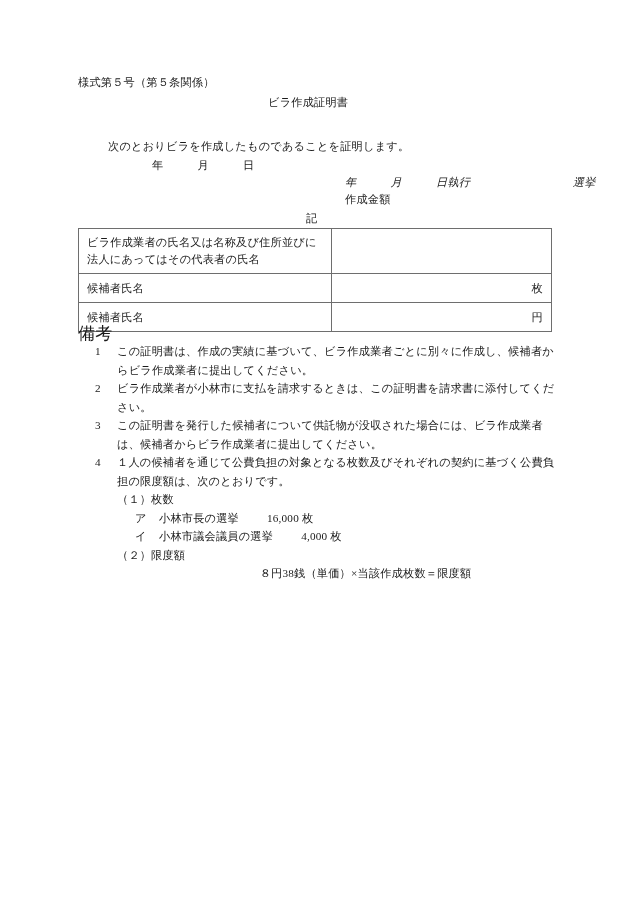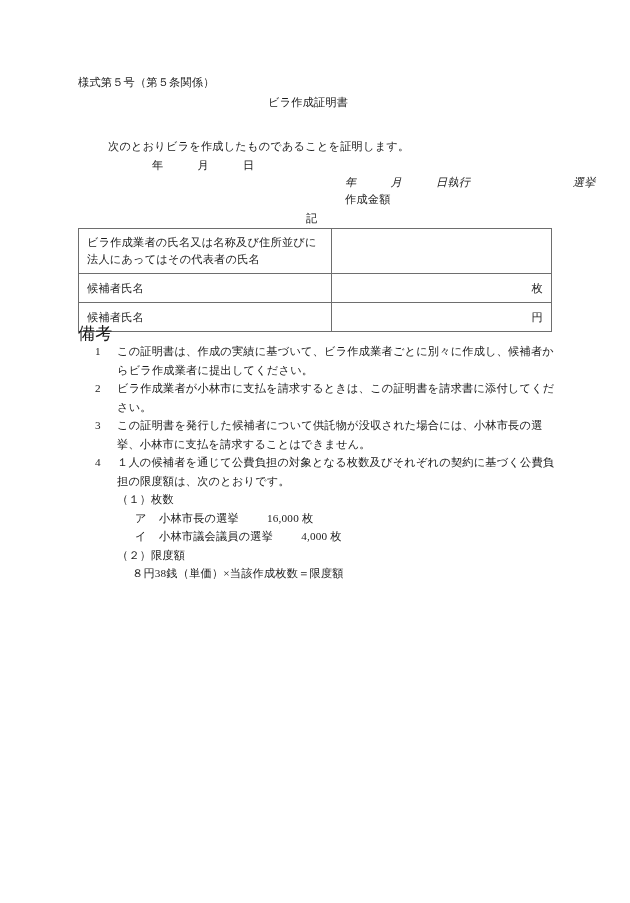--- a/index.html
+++ b/index.html
@@ -107,21 +107,22 @@
     letter-spacing: .2px;
     margin-left: 57px;
   }
   .subsub-num { width: 24px; flex: 0 0 24px; }
   .subsub-body { flex: 1 1 auto; }
 
   .plain-line {
     font-size: 11.2px;
     line-height: 18.5px;
     letter-spacing: .2px;
-    margin-left: 54px;
+    margin-left: 95px;
+    text-align: center;
   }
 </style>
 </head>
 <body>
 
 <div class="page">
 
   <div class="abs t11" id="form-no">様式第５号（第５条関係）</div>
 
   <div class="abs t11" id="doc-title">ビラ作成証明書</div>
@@ -166,21 +167,21 @@
       <span class="note-body">この証明書は、作成の実績に基づいて、ビラ作成業者ごとに別々に作成し、候補者からビラ作成業者に提出してください。</span>
     </div>
 
     <div class="note-item">
       <span class="note-num">2</span>
       <span class="note-body">ビラ作成業者が小林市に支払を請求するときは、この証明書を請求書に添付してください。</span>
     </div>
 
     <div class="note-item">
       <span class="note-num">3</span>
-      <span class="note-body">この証明書を発行した候補者について供託物が没収された場合には、小林市長の選挙、小林市に支払を請求することはできません。</span>
+      <span class="note-body">この証明書を発行した候補者について供託物が没収された場合には、ビラ作成業者は、候補者からビラ作成業者に提出してください。</span>
     </div>
 
     <div class="note-item">
       <span class="note-num">4</span>
       <span class="note-body">１人の候補者を通じて公費負担の対象となる枚数及びそれぞれの契約に基づく公費負担の限度額は、次のとおりです。</span>
     </div>
 
     <div class="sub-item">
       <span class="sub-num">（１）</span>
       <span class="sub-body">枚数</span>

